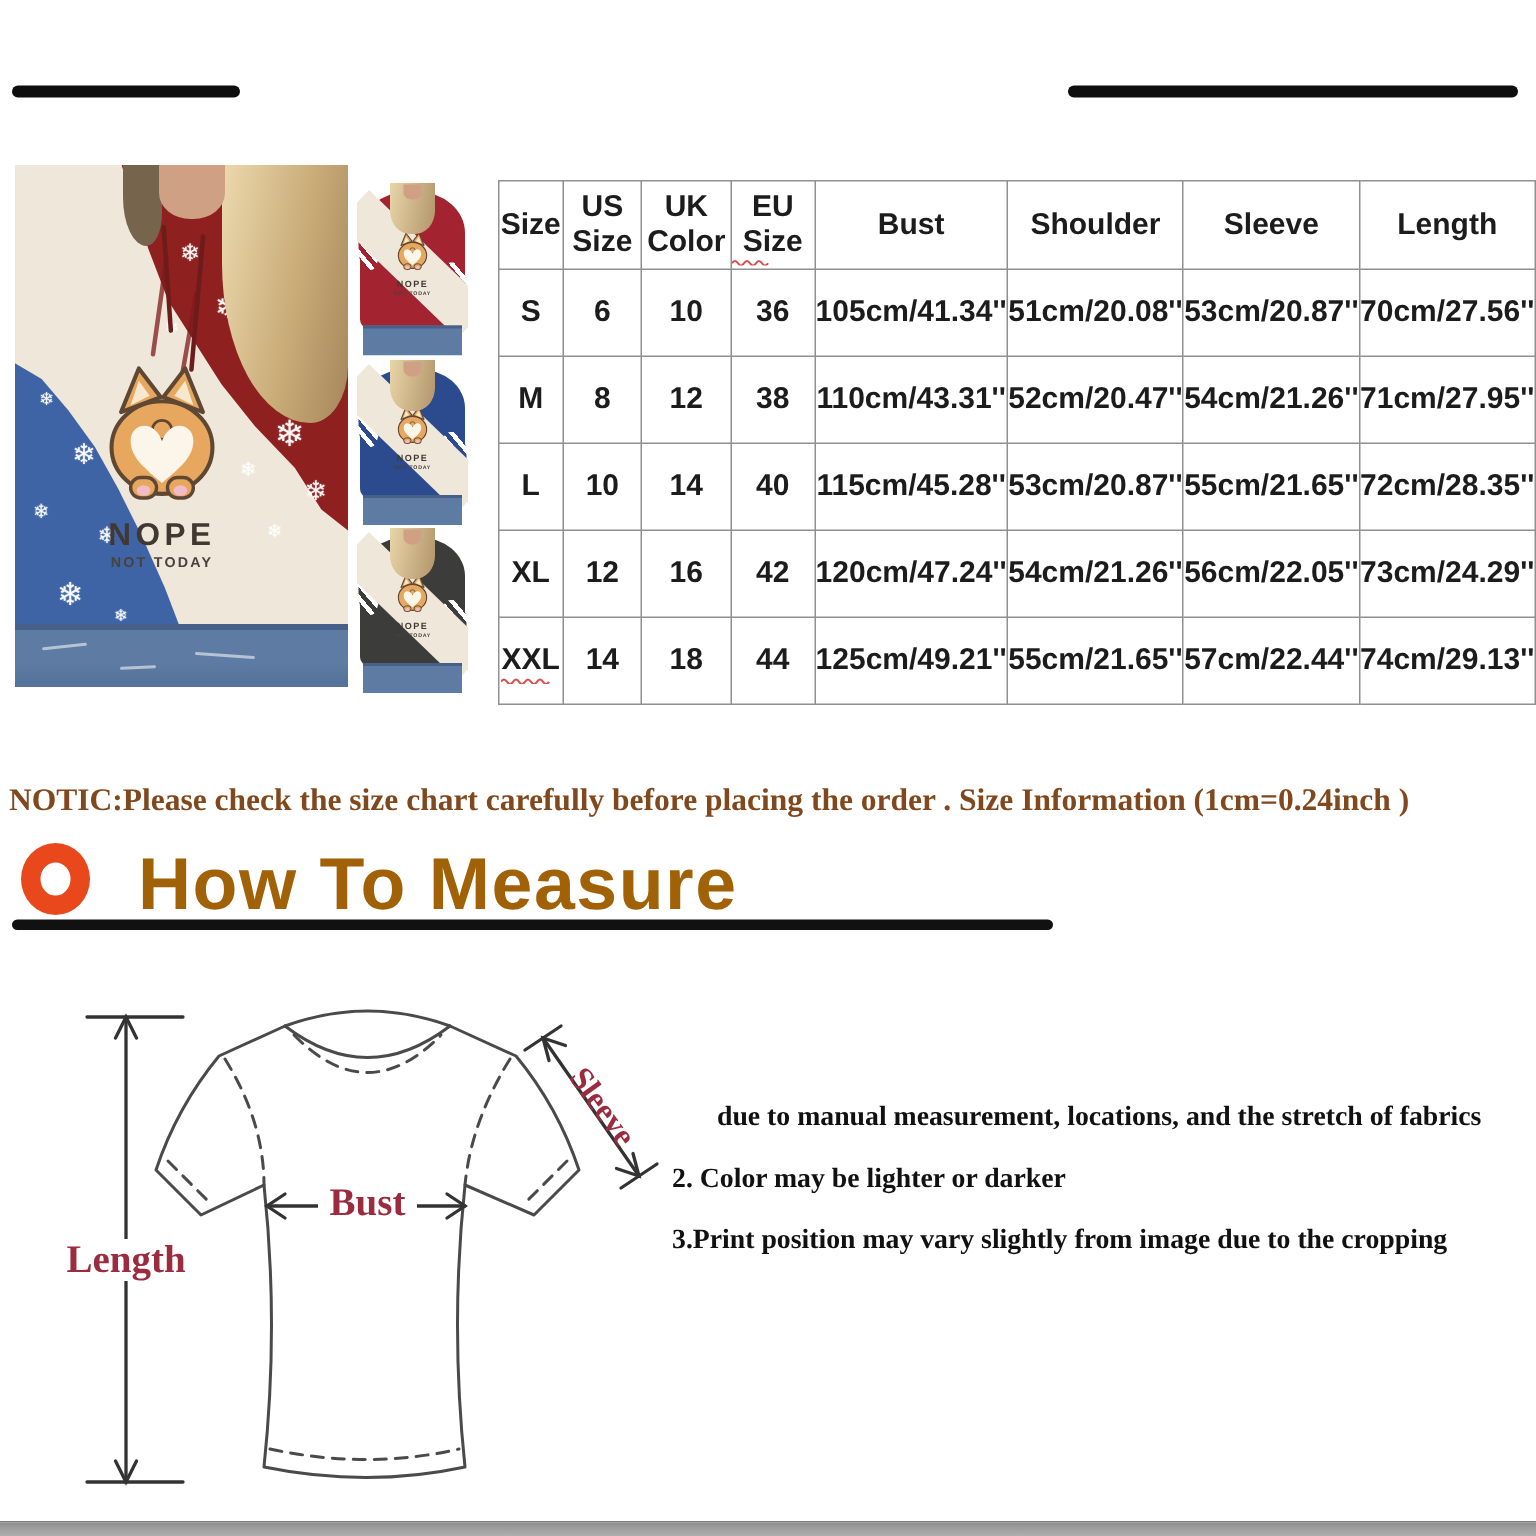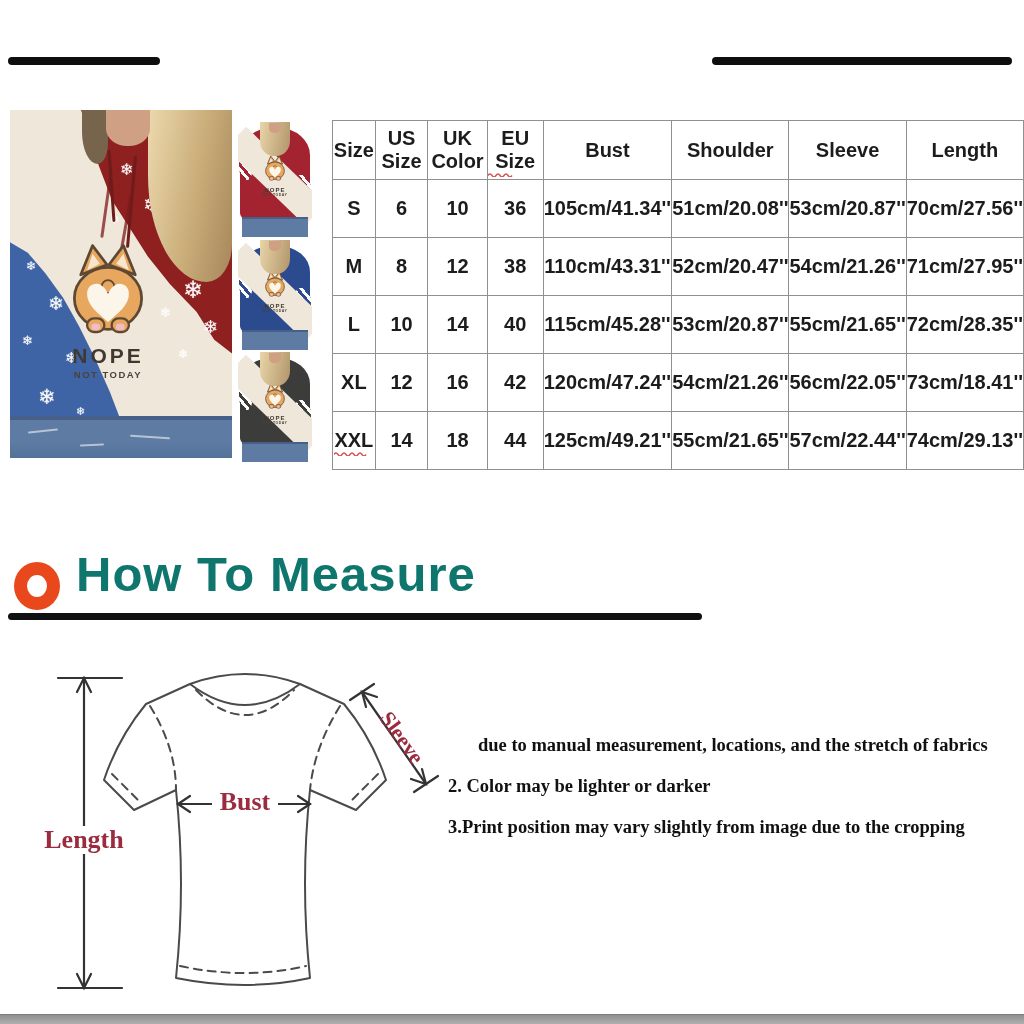--- a/index.html
+++ b/index.html
@@ -64,22 +64,22 @@
   .size-table th{height:58px;}
   .size-table td{height:57px;}
   .cellwrap{position:relative;display:inline-block;}
   .cellwrap svg{position:absolute;left:0;bottom:-4px;}
   
   .notice{position:absolute;left:6px;top:521px;width:1016px;white-space:nowrap;
     font-family:"Liberation Serif",serif;font-weight:700;font-size:21px;color:#80481c;}
   
   .htm-ring{position:absolute;left:14px;top:562px;width:20px;height:22px;border:13px solid #e8481c;
     border-radius:50%;background:#fff;}
-  h2.htm-heading{position:absolute;left:76px;top:546px;margin:0;font-size:49px;font-weight:800;
-    letter-spacing:1px;color:#0f766e;white-space:nowrap;}
+  h2.htm-heading{position:absolute;left:76px;top:546px;margin:16px;font-size:49px;font-weight:800;
+    letter-spacing:1px;color:#a16207;white-space:nowrap;}
   .htm-underline{position:absolute;left:8px;top:613px;width:694px;height:7px;background:#111;
     border-radius:4px;}
   
   svg.diagram{position:absolute;left:18px;top:648px;}
   .shirt{fill:none;stroke:#4a4a4a;stroke-width:2;stroke-linejoin:round;stroke-linecap:round;}
   .seam{fill:none;stroke:#4a4a4a;stroke-width:2;stroke-dasharray:8 6;stroke-linecap:round;}
   .arrow{fill:none;stroke:#333;stroke-width:2.2;stroke-linecap:round;}
   .halo{fill:#fff;}
   text.mlabel{font-family:"Liberation Serif",serif;font-weight:700;fill:#9b2c3f;}
   
@@ -262,40 +262,41 @@
       <td>72cm/28.35''</td>
     </tr>
     <tr>
       <td>XL</td>
       <td>12</td>
       <td>16</td>
       <td>42</td>
       <td>120cm/47.24''</td>
       <td>54cm/21.26''</td>
       <td>56cm/22.05''</td>
-      <td>73cm/18.41''</td>
+      <td>73cm/24.29''</td>
     </tr>
     <tr>
       <td>
         <span class="cellwrap"><span>XXL</span>
         <svg width="34" height="5">
                 <path d="M0 3.5 Q2 .5 4 3.5 T8 3.5 T12 3.5 T16 3.5 T20 3.5 T24 3.5 T28 3.5 T32 3.5" stroke="#d85050" stroke-width="1.4" fill="none"></path>
               </svg></span>
       </td>
       <td>14</td>
       <td>18</td>
       <td>44</td>
       <td>125cm/49.21''</td>
       <td>55cm/21.65''</td>
       <td>57cm/22.44''</td>
       <td>74cm/29.13''</td>
     </tr>
   </tbody>
     </table>
 
+  <div class="notice">NOTIC:Please check the size chart carefully before placing the order . Size Information (1cm=0.24inch )</div>
 
   <div class="htm-ring"></div>
   <h2 class="htm-heading">How To Measure</h2>
   <div class="htm-underline"></div>
 
   <svg class="diagram" width="430" height="372" viewBox="0 0 430 372">
 
     <path class="shirt" d="M172,36 Q227,16 282,36"></path>
     <path class="shirt" d="M172,36 Q227,78 282,36"></path>
     <path class="seam" d="M178,42 Q227,92 276,42"></path>

